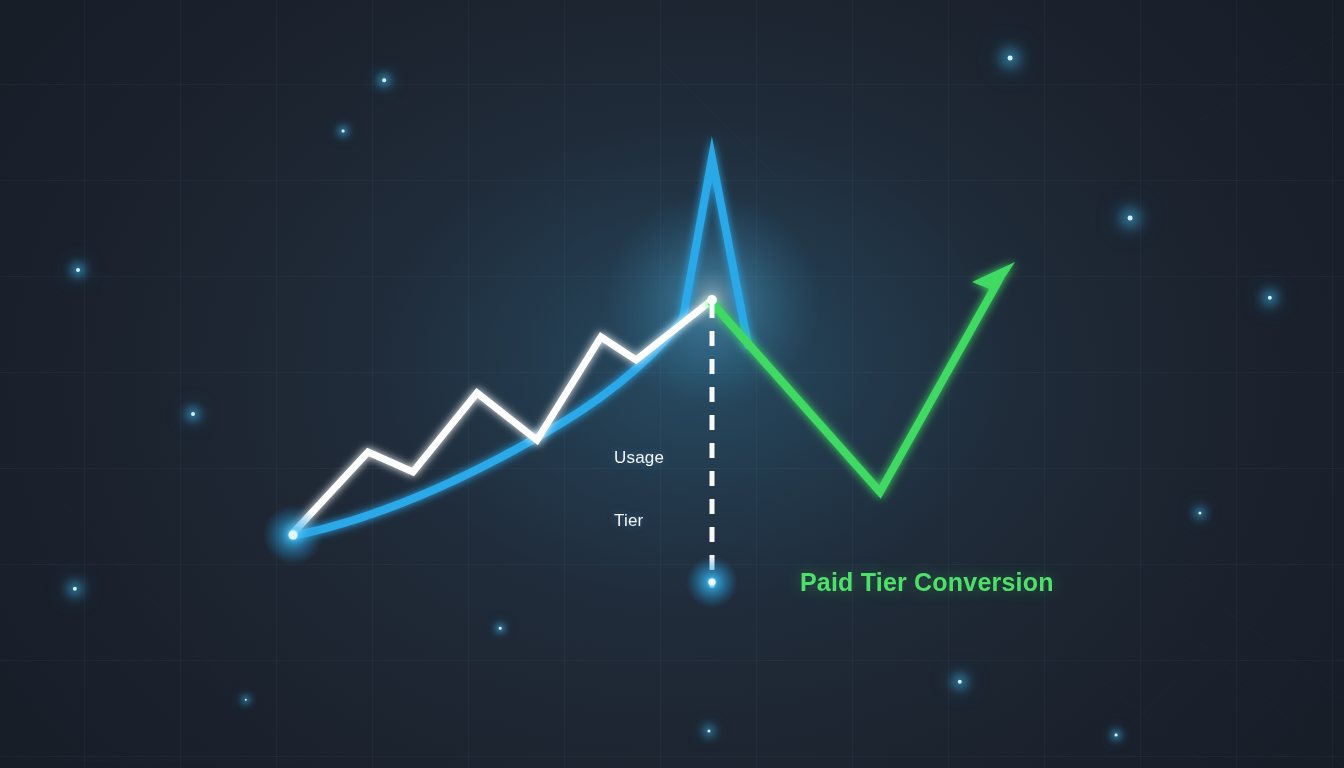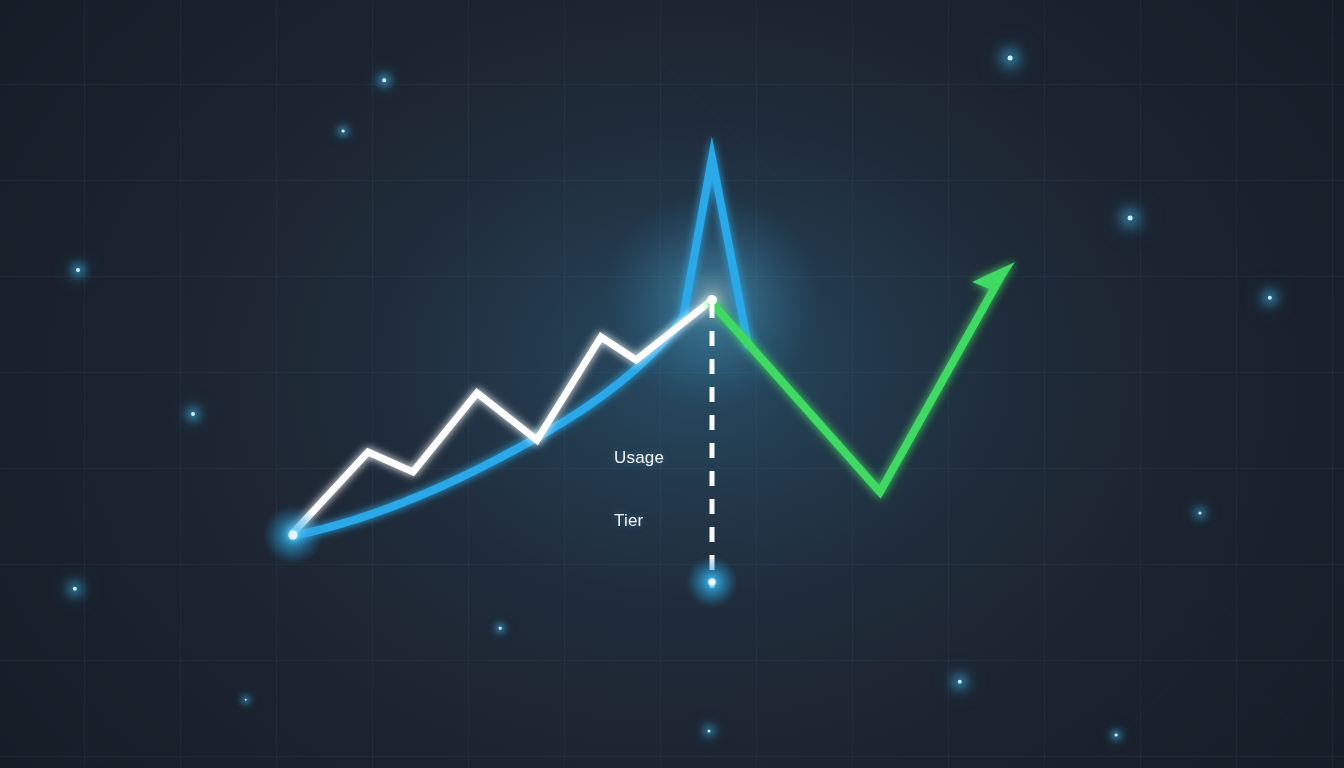--- a/index.html
+++ b/index.html
@@ -193,19 +193,20 @@
     <circle cx="293" cy="535" r="30" fill="url(#dotGlow)" opacity="0.85"></circle>
     <circle cx="293" cy="535" r="4.5" fill="#dff6ff"></circle>
 
     <circle cx="712" cy="582" r="26" fill="url(#dotGlow)" opacity="0.9"></circle>
     <circle cx="712" cy="582" r="3.6" fill="#eafbff"></circle>
 
     <circle cx="712" cy="300" r="5" fill="#ffffff" opacity="0.95"></circle>
   </svg>
 
 
+  <div class="lbl lbl-conversion">Paid Tier Conversion</div>
 
   <div class="lbl lbl-usage">
     <div>Usage</div>
     <div>Tier</div>
   </div>
 
 </div>
 
 </body></html>

